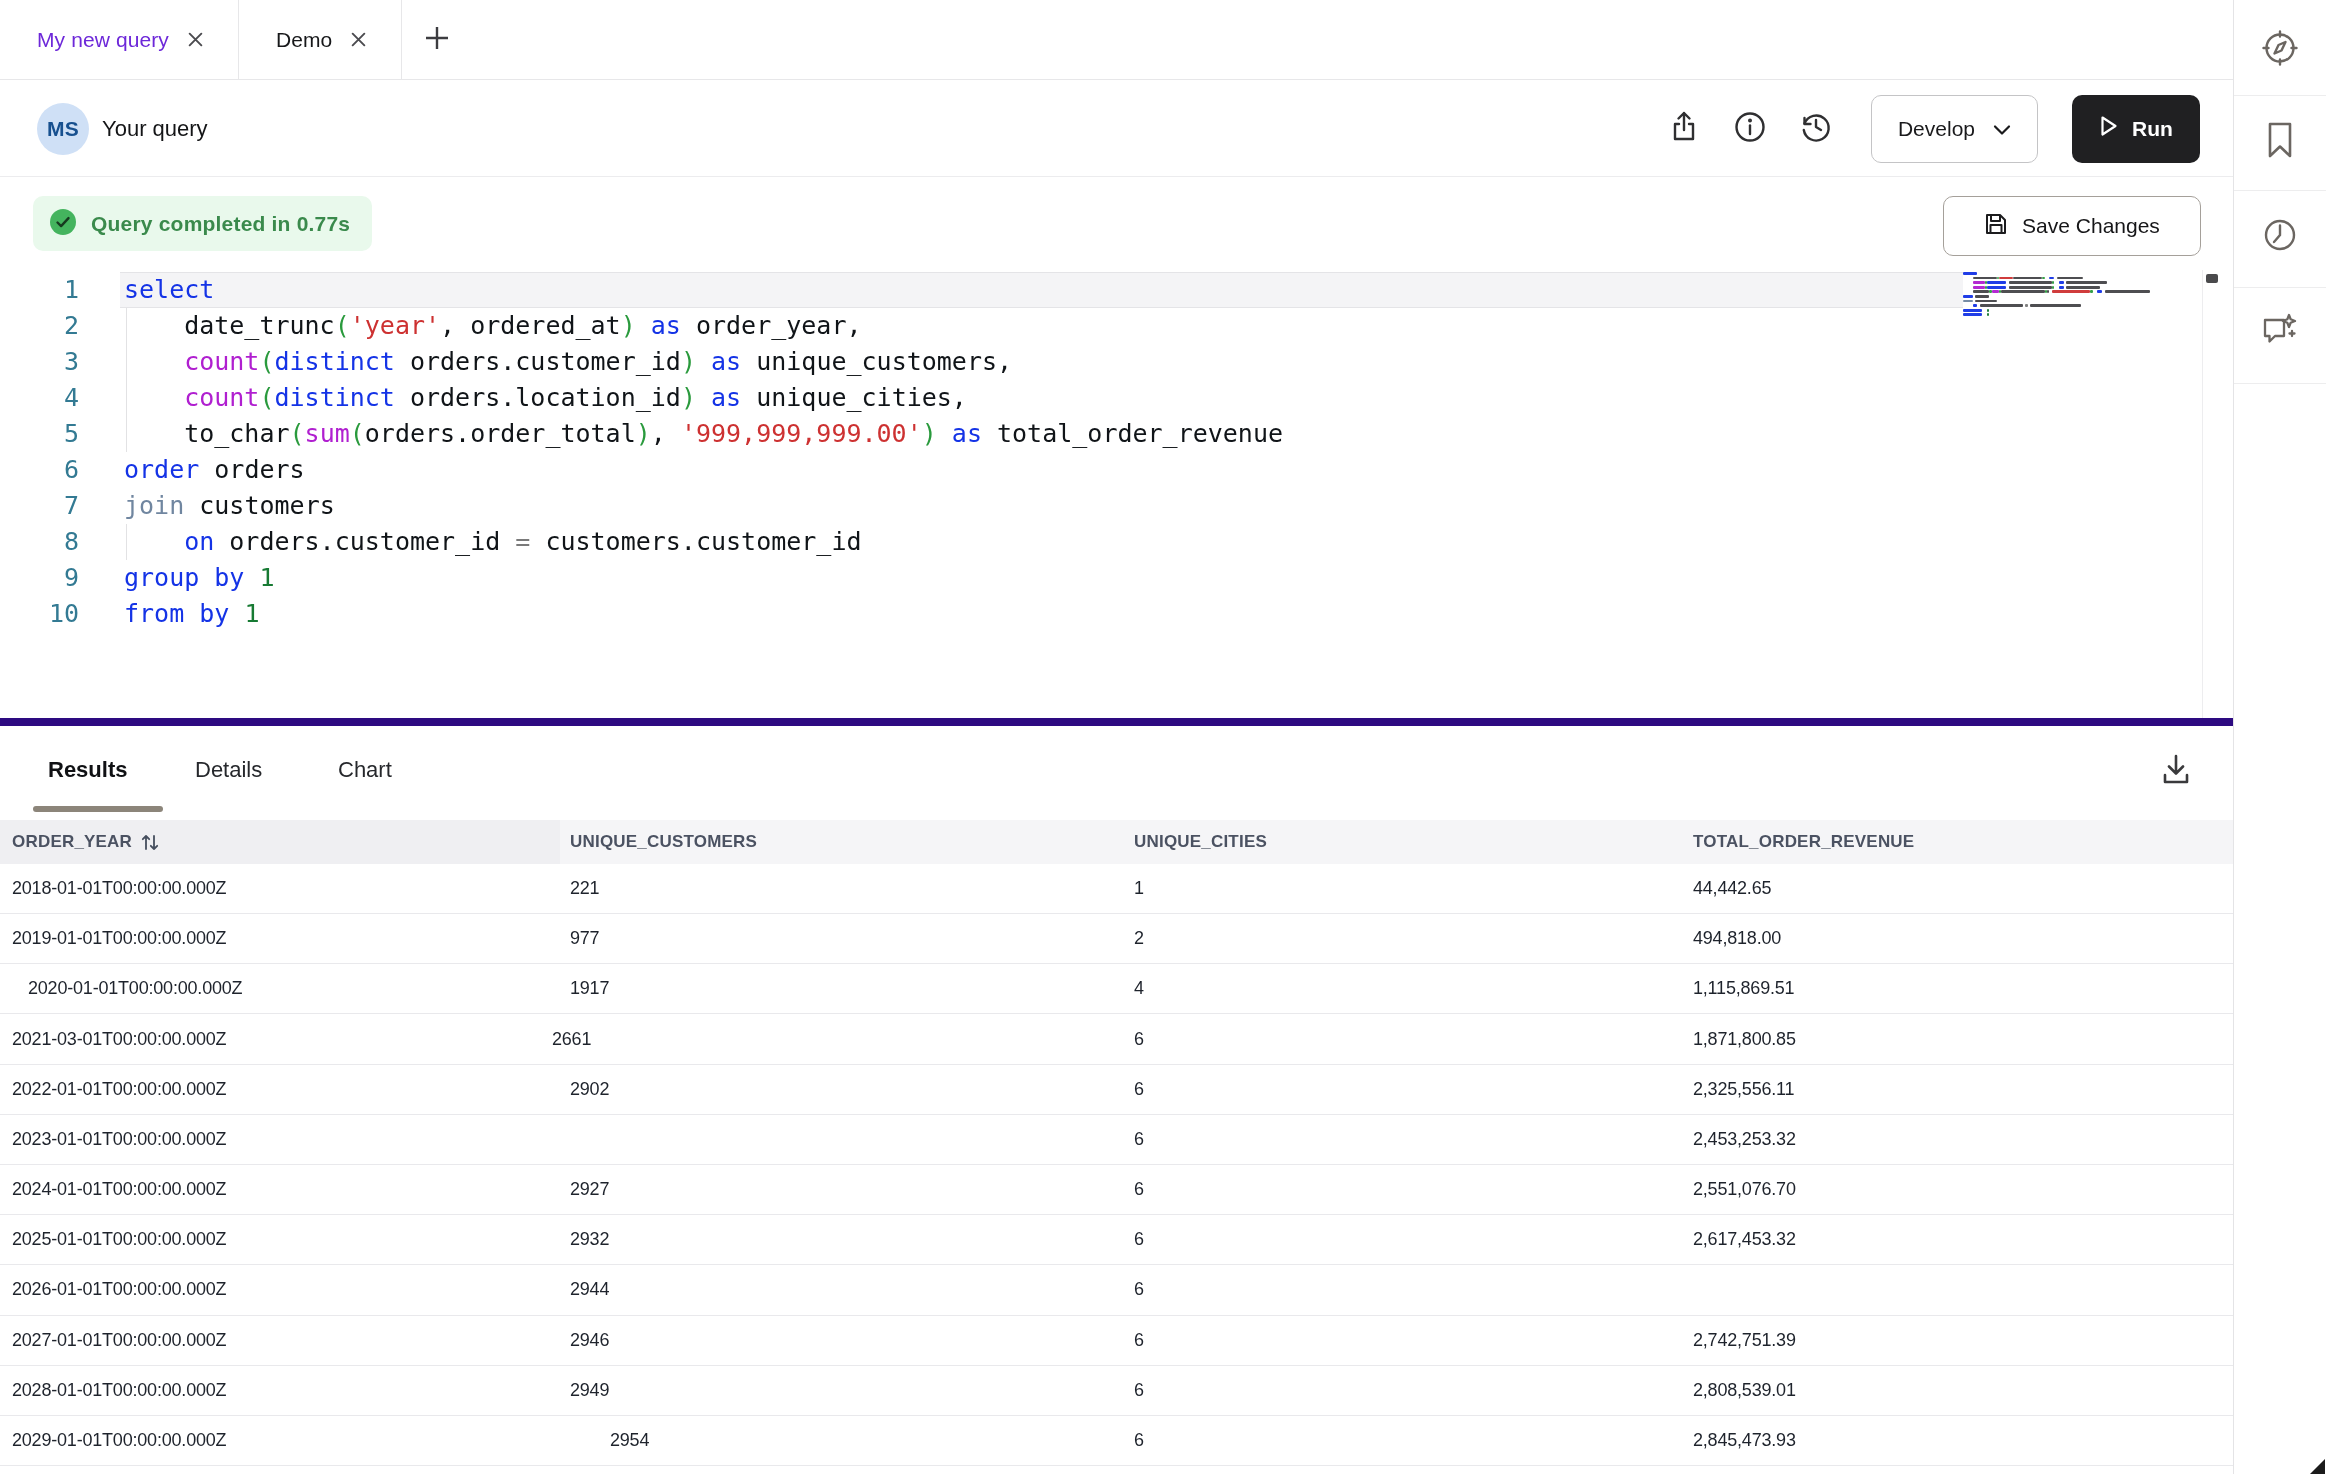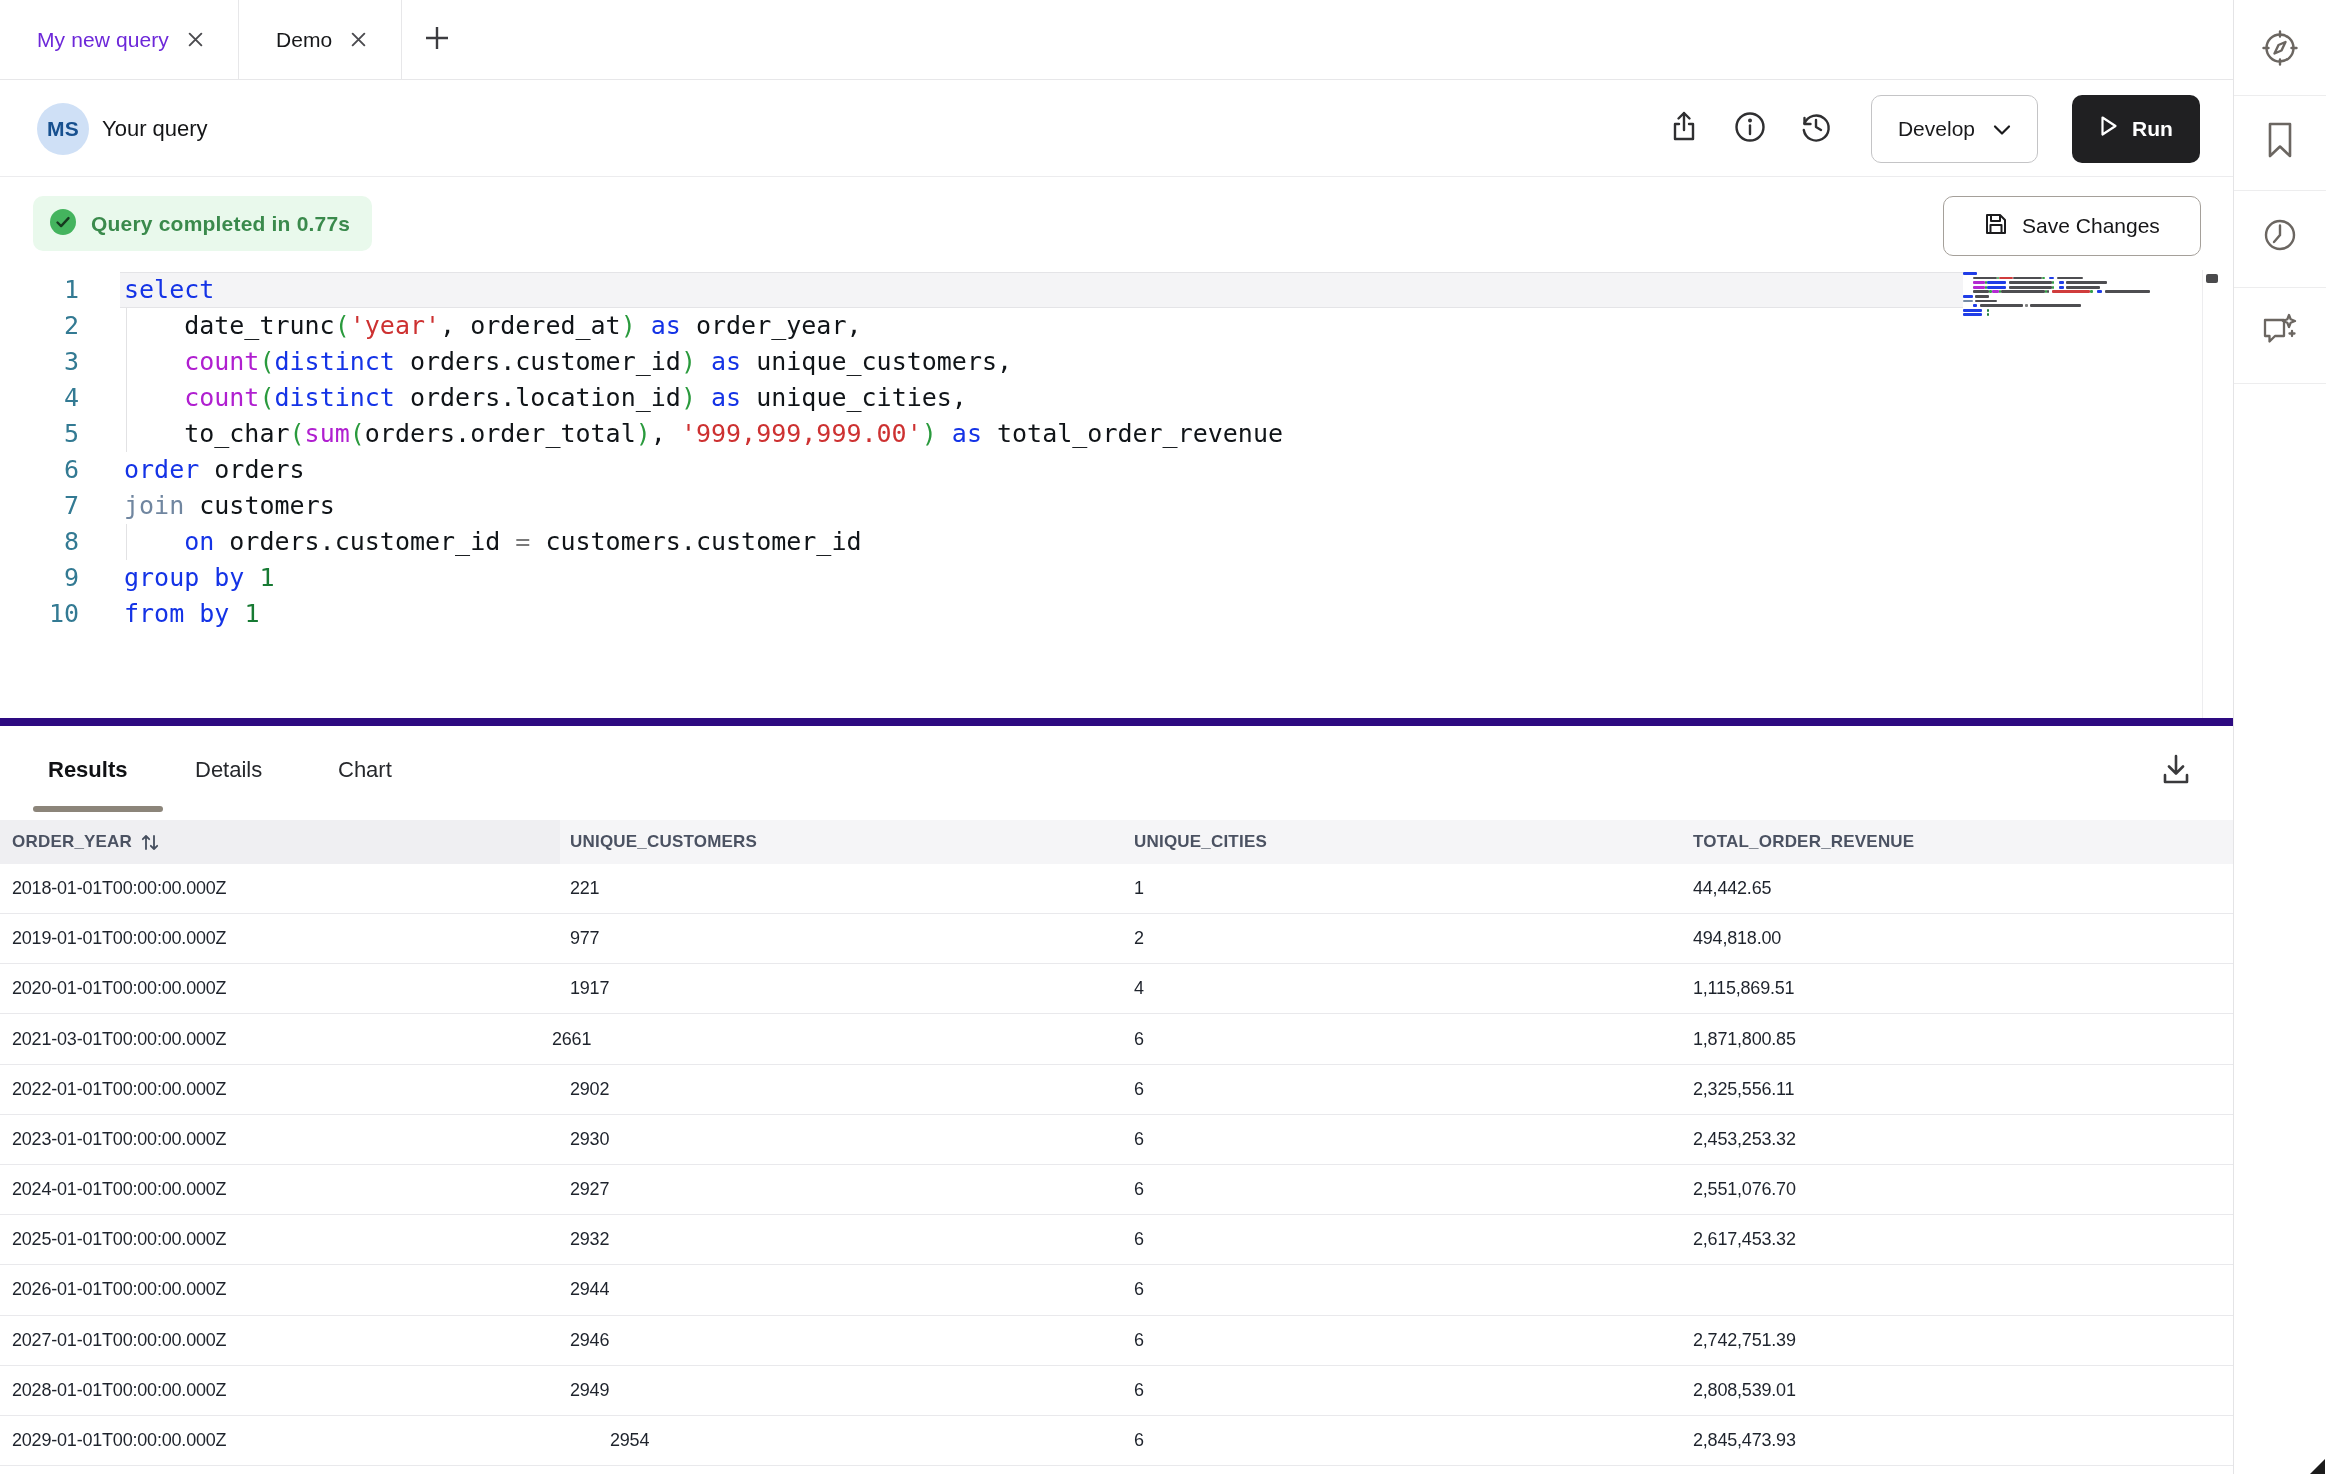--- a/index.html
+++ b/index.html
@@ -297,40 +297,39 @@
             <div class="tcell" style="left: 1134px; width: 546px;">1</div>
             <div class="tcell" style="left: 1693px; width: 532px;">44,442.65</div>
           </div>
           <div class="trow" style="top: 94.17px;">
             <div class="tcell" style="left: 12px; width: 540px;">2019-01-01T00:00:00.000Z</div>
             <div class="tcell" style="left: 570px; width: 544px;">977</div>
             <div class="tcell" style="left: 1134px; width: 546px;">2</div>
             <div class="tcell" style="left: 1693px; width: 532px;">494,818.00</div>
           </div>
           <div class="trow" style="top: 144.34px;">
-            <div class="tcell" style="left: 12px; width: 540px;">2020-01-01T00:00:00.000Z</div>
+            <div class="tcell" style="left: 28px; width: 540px;">2020-01-01T00:00:00.000Z</div>
             <div class="tcell" style="left: 570px; width: 544px;">1917</div>
             <div class="tcell" style="left: 1134px; width: 546px;">4</div>
             <div class="tcell" style="left: 1693px; width: 532px;">1,115,869.51</div>
           </div>
           <div class="trow" style="top: 194.51px;">
             <div class="tcell" style="left: 12px; width: 540px;">2021-03-01T00:00:00.000Z</div>
             <div class="tcell" style="left: 552px; width: 544px;">2661</div>
             <div class="tcell" style="left: 1134px; width: 546px;">6</div>
             <div class="tcell" style="left: 1693px; width: 532px;">1,871,800.85</div>
           </div>
           <div class="trow" style="top: 244.68px;">
             <div class="tcell" style="left: 12px; width: 540px;">2022-01-01T00:00:00.000Z</div>
             <div class="tcell" style="left: 570px; width: 544px;">2902</div>
             <div class="tcell" style="left: 1134px; width: 546px;">6</div>
             <div class="tcell" style="left: 1693px; width: 532px;">2,325,556.11</div>
           </div>
           <div class="trow" style="top: 294.85px;">
             <div class="tcell" style="left: 12px; width: 540px;">2023-01-01T00:00:00.000Z</div>
-            <div class="tcell" style="left: 570px; width: 544px;">2930</div>
             <div class="tcell" style="left: 1134px; width: 546px;">6</div>
             <div class="tcell" style="left: 1693px; width: 532px;">2,453,253.32</div>
           </div>
           <div class="trow" style="top: 345.02px;">
             <div class="tcell" style="left: 12px; width: 540px;">2024-01-01T00:00:00.000Z</div>
             <div class="tcell" style="left: 570px; width: 544px;">2927</div>
             <div class="tcell" style="left: 1134px; width: 546px;">6</div>
             <div class="tcell" style="left: 1693px; width: 532px;">2,551,076.70</div>
           </div>
           <div class="trow" style="top: 395.19px;">

